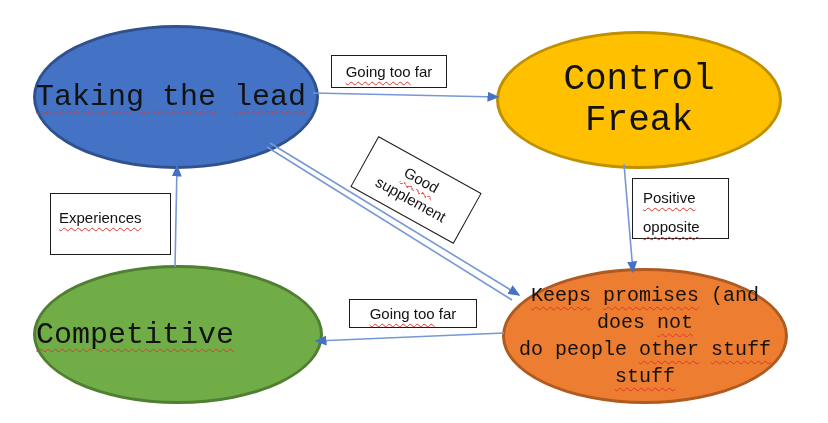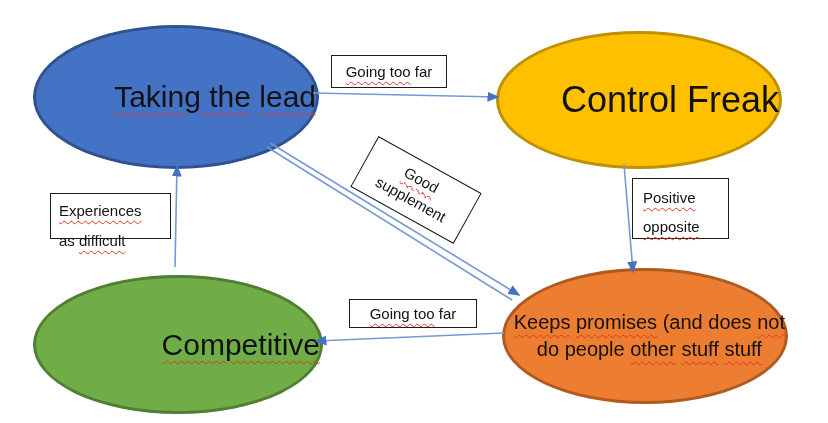--- a/index.html
+++ b/index.html
@@ -3,54 +3,54 @@
 <meta charset="utf-8">
 <style>
   html,body{margin:0;padding:0;background:#fff;}
   .canvas{
     position:relative;width:828px;height:423px;background:#fff;overflow:hidden;
     font-family:"Liberation Sans",sans-serif;color:#121212;
   }
   
   .node{
     position:absolute;border-radius:50%;
-    display:flex;align-items:center;justify-content:flex-end;
-    text-align:center;z-index:1;
+    display:flex;align-items:center;justify-content:flex-start;
+    text-align:center;z-index:1;font-family:Liberation Mono, monospace;
   }
   .node-blue{
     left:33px;top:25px;width:280px;height:138px;
     background:var(--node-blue-fill);border:3px solid var(--node-blue-border);
     font-size:30px;
   }
   .node-gold{
     left:496px;top:31px;width:280px;height:132px;
     background:var(--node-gold-fill);border:3px solid var(--node-gold-border);
     font-size:36px;
   }
   .node-green{
-    left:33px;top:275px;width:284px;height:133px;
+    left:33px;top:265px;width:284px;height:133px;
     background:var(--node-green-fill);border:3px solid var(--node-green-border);
     font-size:30px;
   }
   .node-orange{
     left:502px;top:268px;width:280px;height:130px;
     background:var(--node-orange-fill);border:3px solid var(--node-orange-border);
     font-size:20px;line-height:27px;
   }
   
   .labelbox{
     position:absolute;background:#fff;border:1.5px solid #1c1c1c;
     font-size:15px;z-index:2;box-sizing:border-box;
   }
   .lb-going-top{left:331px;top:55px;width:116px;height:33px;
     display:flex;align-items:center;justify-content:center;}
   .lb-positive{left:632px;top:178px;width:97px;height:61px;
     padding:4px 0 0 10px;line-height:29px;}
-  .lb-experiences{left:50px;top:193px;width:121px;height:46px;
-    padding:2px 0 0 8px;line-height:30px;}
+  .lb-experiences{left:50px;top:193px;width:121px;height:62px;
+    padding:9px 0 0 8px;line-height:30px;}
   .lb-going-bottom{left:349px;top:299px;width:128px;height:29px;
     display:flex;align-items:center;justify-content:center;}
   .lb-good{left:357px;top:161px;width:118px;height:58px;
     transform:rotate(29deg);display:flex;flex-direction:column;
     align-items:center;justify-content:center;text-align:center;line-height:22px;}
   
   .sq{
     text-decoration-line:underline;
     text-decoration-style:wavy;
     text-decoration-color:var(--squiggle);
@@ -108,21 +108,20 @@
   <div class="labelbox lb-positive">
       <div>
         <div><span class="sq">Positive</span></div>
         <div><span class="sq">opposite</span></div>
       </div>
     </div>
 
   <div class="labelbox lb-experiences">
       <div>
         <div><span class="sq">Experiences</span></div>
-        <div><span>as </span><span class="sq">difficult</span></div>
       </div>
     </div>
 
   <div class="labelbox lb-going-bottom">
       <div>
         <div><span class="sq">Going too</span><span> far</span></div>
       </div>
     </div>
 
   <svg class="arrow-layer" width="828" height="423">

